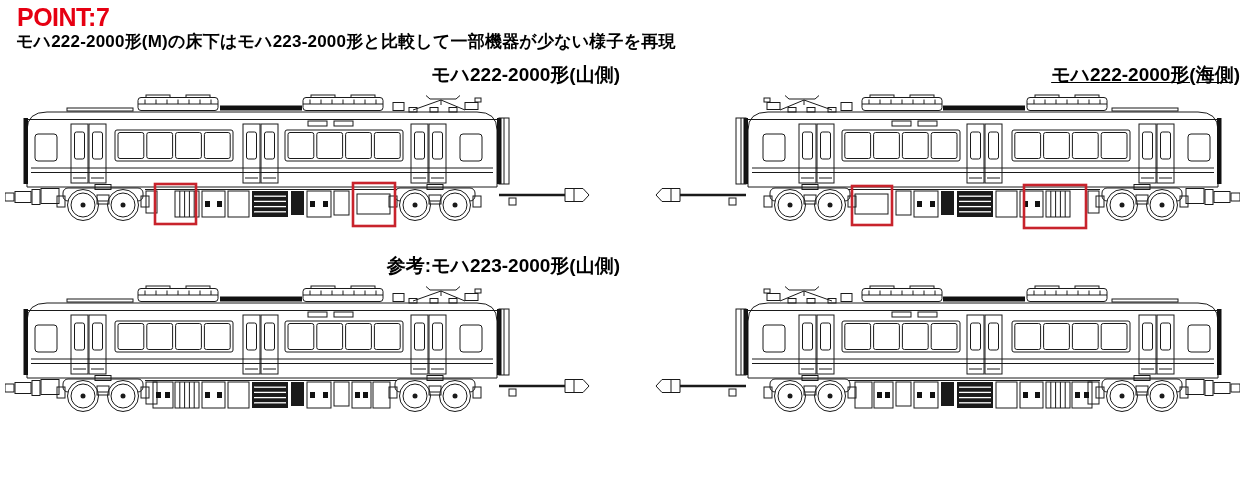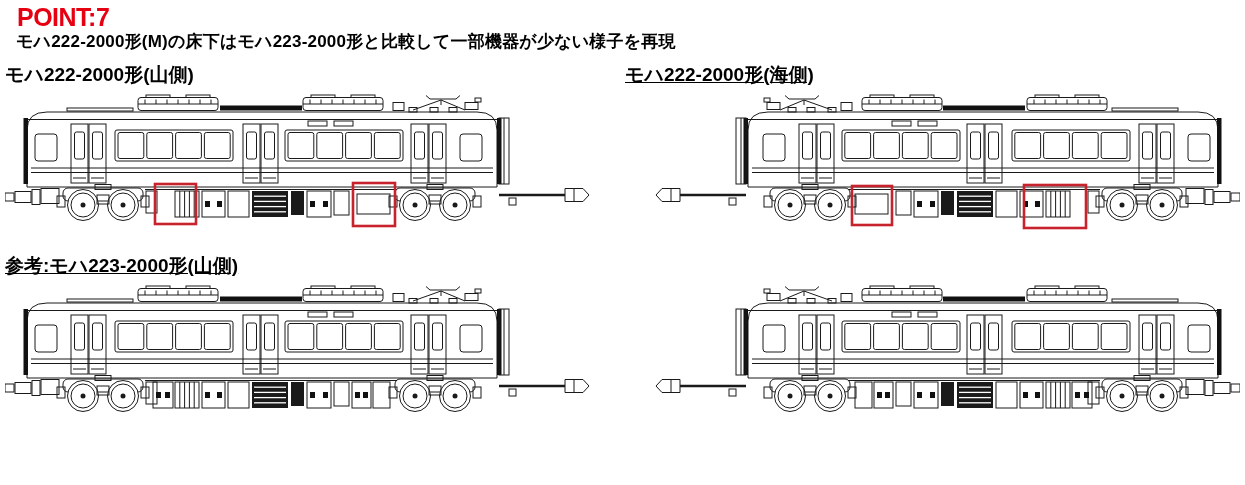--- a/index.html
+++ b/index.html
@@ -10,25 +10,25 @@
   .point-title{
     position:absolute;left:17px;top:2px;font-size:26px;font-weight:900;
     letter-spacing:-0.5px;transform:scaleX(0.96);transform-origin:left;
   }
   .subtitle{
     position:absolute;left:16px;top:30px;font-size:17px;font-weight:bold;color:#000;
     letter-spacing:0.2px;
     text-align:center;
   }
   .diag-label{
-    position:absolute;width:615px;text-align:left;font-size:19px;font-weight:bold;color:#000;
+    position:absolute;width:615px;text-align:right;font-size:19px;font-weight:bold;color:#000;
   }
   .lbl-tl{left:5px;top:62px;}
   .lbl-tr{left:625px;top:62px;text-decoration:underline;}
-  .lbl-bl{left:5px;top:253px;text-decoration:underline;}
+  .lbl-bl{left:5px;top:253px;}
   .lbl-br{left:625px;top:253px;}
   .svg-slot{position:absolute;width:615px;height:145px;}
   .slot-tl{left:5px;top:92px;}
   .slot-tr{left:625px;top:92px;}
   .slot-bl{left:5px;top:283px;}
   .slot-br{left:625px;top:283px;}
   .footnote{
     position:absolute;right:8px;top:455px;font-size:16px;font-weight:bold;color:#000;
     letter-spacing:0.2px;
   }

